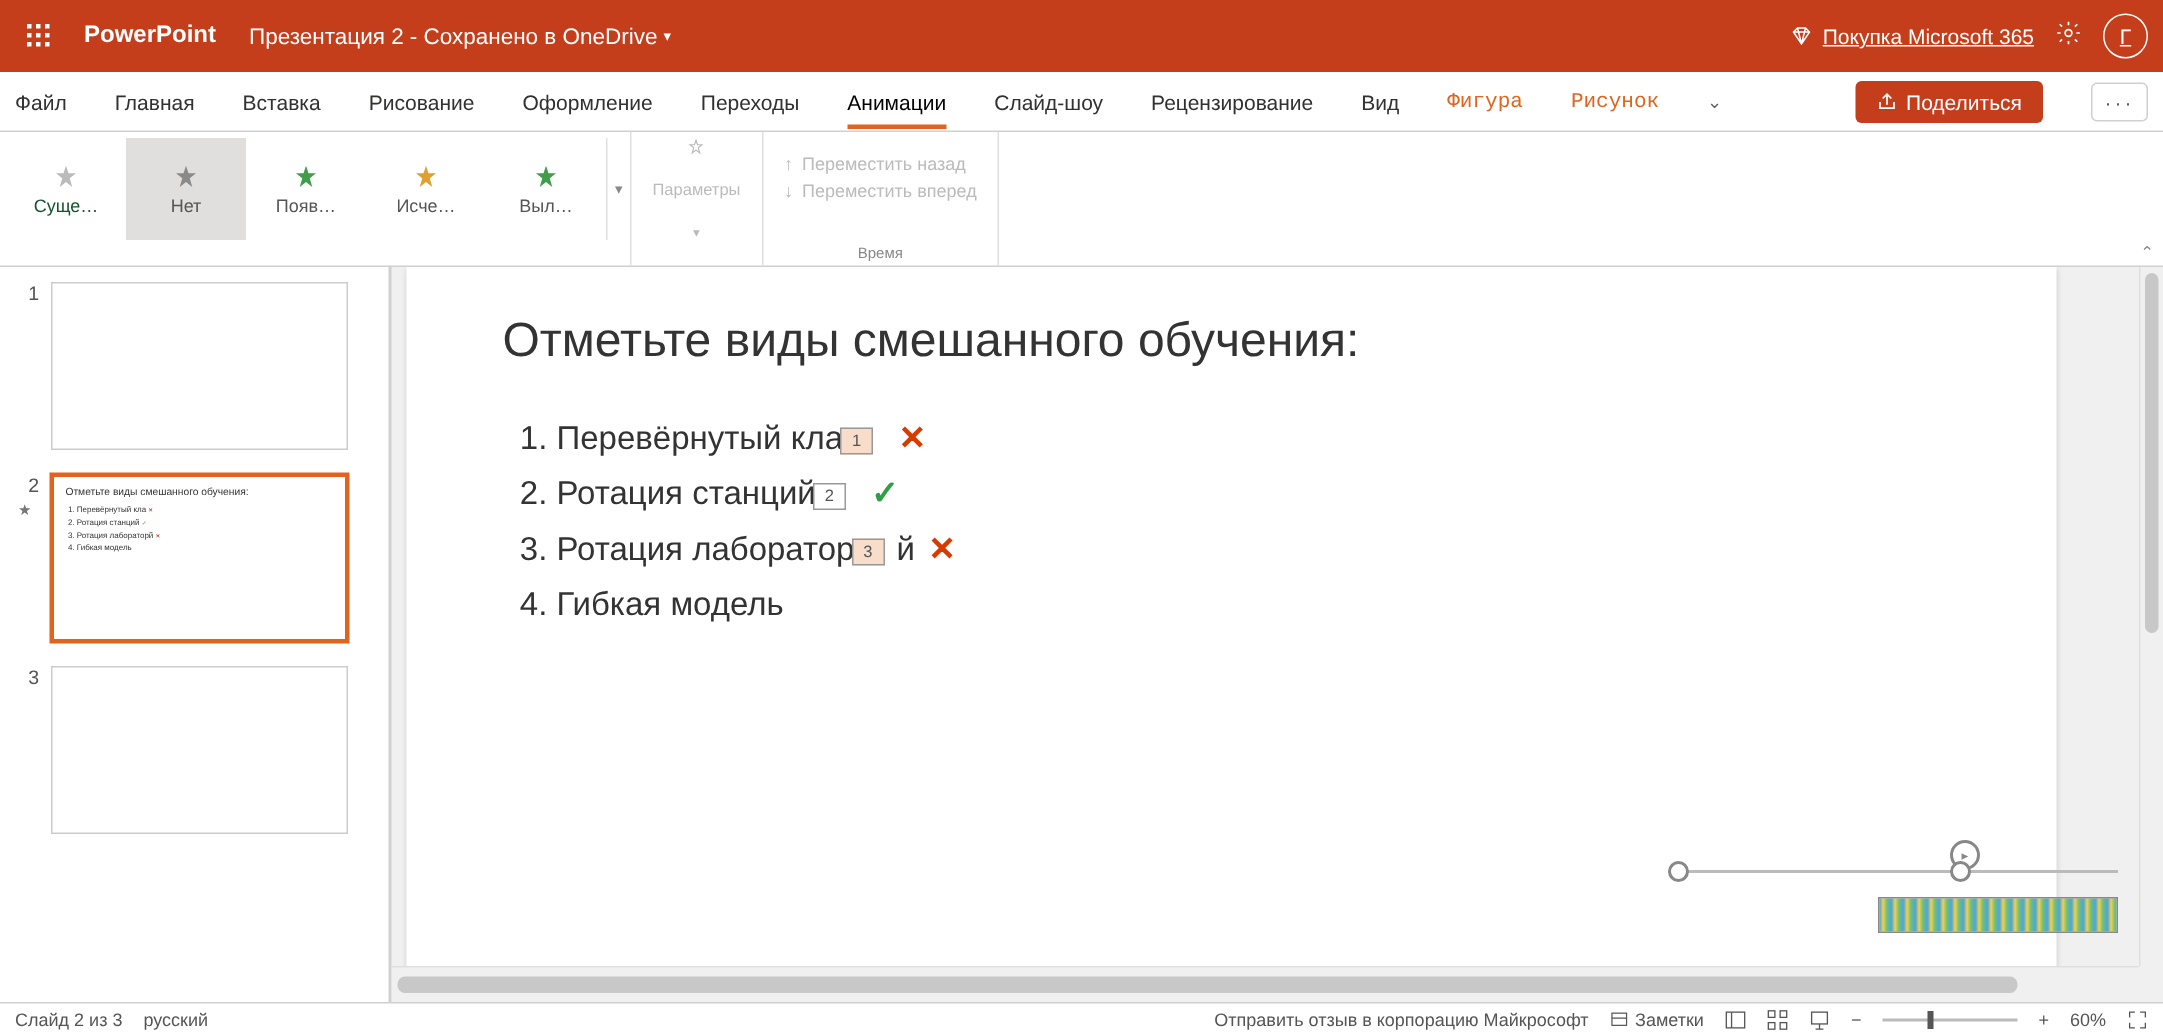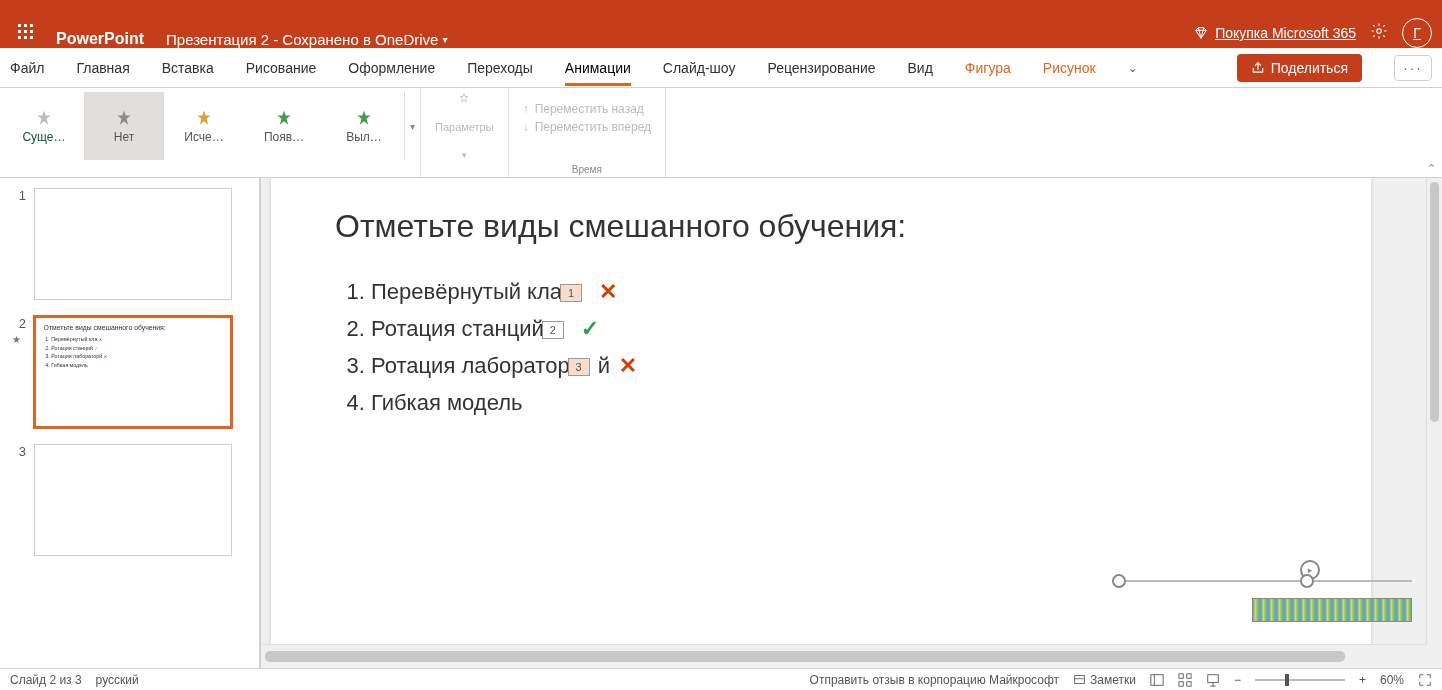--- a/index.html
+++ b/index.html
@@ -7,39 +7,39 @@
     --ppt-red-dark:#b83b1a;
     --border:#d0d0d0;
     --light:#f3f2f1;
     --tab-blue:#b83f1d; 
     --orange:#e0641f;
     --green:#3f9e47;
   }
   *{box-sizing:border-box;font-family:"Segoe UI",Arial,sans-serif;}
   html,body{margin:0;padding:0;width:1442px;height:690px;overflow:hidden;background:#fff;}
   
-  .titlebar{height:48px;background:var(--ppt-red);color:#fff;display:flex;align-items:flex-end;padding:0 10px;gap:14px;}
+  .titlebar{height:48px;background:var(--ppt-red);color:#fff;display:flex;align-items:center;padding:0 10px;gap:14px;}
   .waffle{width:32px;height:32px;display:flex;align-items:center;justify-content:center;cursor:pointer;}
   .waffle svg{fill:#fff;}
   .app-name{font-weight:600;font-size:16px;}
   .doc-title{font-size:15px;display:flex;align-items:center;gap:4px;margin-left:8px;cursor:pointer;}
   .doc-title .chev{font-size:10px;}
   .search{flex:0 0 492px;height:32px;background:#d5532f;border-radius:4px;display:flex;align-items:center;padding:0 12px;color:#fff;margin-left:18px;}
   .search svg{stroke:#fff;margin-right:10px;}
   .search span{color:#fff;font-size:14px;}
   .title-right{margin-left:auto;display:flex;align-items:center;gap:14px;text-decoration:underline;}
   .buy{display:flex;align-items:center;gap:6px;font-size:14px;cursor:pointer;}
   .gear{cursor:pointer;}
   .avatar{width:30px;height:30px;border:1px solid #fff;border-radius:50%;display:flex;align-items:center;justify-content:center;font-size:14px;cursor:pointer;}
   
   .tabs{height:40px;border-bottom:1px solid var(--border);display:flex;align-items:center;padding:0 10px;gap:32px;font-size:14px;color:#323130;}
   .tab{cursor:pointer;padding:9px 0;position:relative;}
   .tab.active{color:#000;font-weight:400;}
   .tab.active::after{content:"";position:absolute;left:0;right:0;bottom:-1px;height:3px;background:var(--orange);}
-  .tab.context{color:var(--orange);}
+  .tab.context{color:var(--orange);font-family:Liberation Mono, monospace;}
   .tabs .spacer{flex:1;}
   .tab-chev{cursor:pointer;color:#605e5c;font-size:12px;}
   .share-btn{background:var(--ppt-red);color:#fff;border-radius:4px;padding:6px 14px;display:flex;align-items:center;gap:6px;cursor:pointer;font-size:14px;}
   .more-btn{border:1px solid var(--border);border-radius:4px;padding:4px 8px;cursor:pointer;color:#605e5c;font-size:14px;letter-spacing:2px;}
   
   .ribbon{height:90px;background:#fff;border-bottom:1px solid var(--border);display:flex;position:relative;}
   .rib-group{border-right:1px solid #e1dfdd;padding:4px 8px 2px;display:flex;flex-direction:column;align-items:center;justify-content:flex-start;position:relative;height:100%;}
   .rib-group .label{font-size:10px;color:#888;position:absolute;bottom:2px;left:0;right:0;text-align:center;}
   .anims{display:flex;height:68px;}
   .anim-item{width:80px;height:68px;border:1px solid transparent;display:flex;flex-direction:column;align-items:center;justify-content:center;gap:2px;font-size:12px;cursor:pointer;color:#555;}
@@ -172,30 +172,30 @@
             </svg>
             <span>Суще…</span>
           </div>
           <div class="anim-item selected">
             <svg viewBox="0 0 24 24" fill="#8a8a8a">
               <polygon points="12,3 14,9 20,9 15,13 17,20 12,16 7,20 9,13 4,9 10,9"></polygon>
             </svg>
             <span>Нет</span>
           </div>
           <div class="anim-item">
+            <svg viewBox="0 0 24 24" fill="#3f9e47">
+              <polygon points="12,3 14,9 20,9 15,13 17,20 12,16 7,20 9,13 4,9 10,9"></polygon>
+            </svg>
+            <span>Появ…</span>
+          </div>
+          <div class="anim-item">
             <svg viewBox="0 0 24 24" fill="#e0a030">
               <polygon points="12,3 14,9 20,9 15,13 17,20 12,16 7,20 9,13 4,9 10,9"></polygon>
             </svg>
             <span>Исче…</span>
-          </div>
-          <div class="anim-item">
-            <svg viewBox="0 0 24 24" fill="#3f9e47">
-              <polygon points="12,3 14,9 20,9 15,13 17,20 12,16 7,20 9,13 4,9 10,9"></polygon>
-            </svg>
-            <span>Появ…</span>
           </div>
           <div class="anim-item">
             <svg viewBox="0 0 24 24" fill="#3f9e47">
               <polygon points="12,3 14,9 20,9 15,13 17,20 12,16 7,20 9,13 4,9 10,9"></polygon>
             </svg>
             <span>Выл…</span>
           </div>
         </div>
       <div class="anim-more">▾</div>
     </div>

